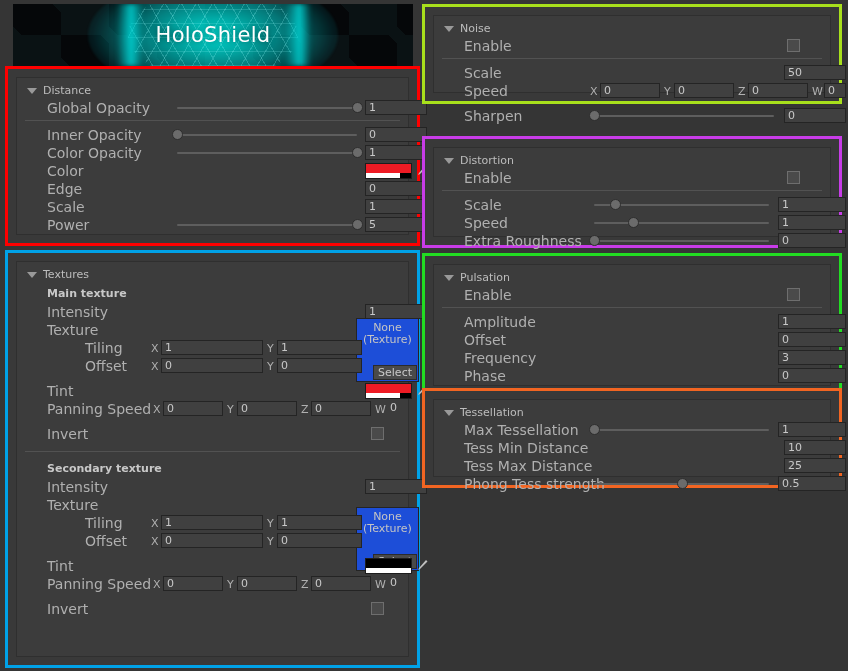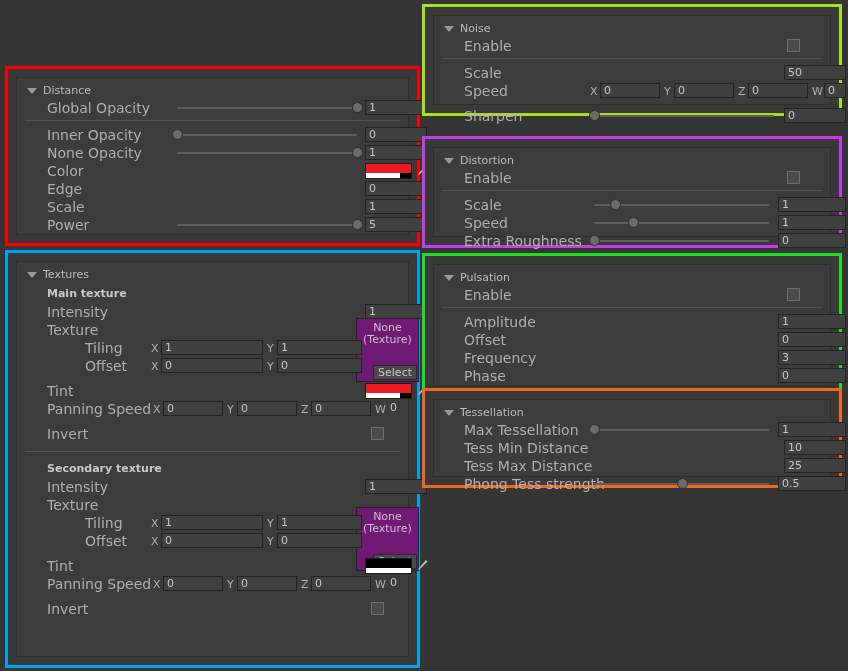--- a/index.html
+++ b/index.html
@@ -122,35 +122,43 @@
   .sw .main { position: absolute; left: 0; right: 0; top: 0; height: 11px; }
   .sw .alpha { position: absolute; left: 0; right: 0; bottom: 0; height: 5px; background: #000; }
   .sw .alphafill { position: absolute; left: 0; top: 0; bottom: 0; background: #fff; }
   .eyed { position: absolute; width: 14px; height: 16px; }
 
   
   .vl { position: absolute; color: #b0b0b0; font-size: 11px; }
 
   
   .objf {
-    position: absolute; background: #701a75; border: 1px solid #242424;
+    position: absolute; background: #1d4ed8; border: 1px solid #242424;
     color: #c4c4c4; font-size: 11px; text-align: center;
   }
   .objf .ot { padding-top: 3px; line-height: 12px; }
   .objf .sel {
     position: absolute; right: 1px; bottom: 1px;
     background: #4a4a4a; border: 1px solid #2b2b2b;
     font-size: 11px; color: #c8c8c8; padding: 0 4px; line-height: 13px;
   }
 </style>
 </head>
 <body>
 
 <div class="root">
 
+  <div class="banner">
+    <div class="chk"></div>
+    <div class="glow"></div>
+    <div class="hexa"></div>
+    <div class="edgeL"></div>
+    <div class="edgeR"></div>
+    <div class="banner-title">HoloShield</div>
+  </div>
 
   <div class="group" id="g-fresnel" style="left: 5px; top: 66px; width: 415px; height: 180px; border-color: rgb(255, 0, 0);">
     <div class="gbody">
       <div class="panel">
 
         <div class="foldout">
           <span class="tri"></span>
           <span class="lbl">Distance</span>
         </div>
 
@@ -168,21 +176,21 @@
         <div class="row indent1">
           <span class="lab">Inner Opacity</span>
           <div class="sl" style="left:152px; width:180px; top:2px;">
             <div class="track"></div>
               <div class="knob" style="left:0%"></div>
           </div>
           <div class="nf" style="left:340px; width:62px; top:1px;">0</div>
         </div>
 
         <div class="row indent1">
-          <span class="lab">None Opacity</span>
+          <span class="lab">Color Opacity</span>
           <div class="sl" style="left:152px; width:180px; top:2px;">
             <div class="track"></div>
               <div class="knob" style="left:100%"></div>
           </div>
           <div class="nf" style="left:340px; width:62px; top:1px;">1</div>
         </div>
 
         <div class="row indent1">
           <span class="lab">Color</span>
           <div class="sw" style="left:340px; top:1px;">
@@ -365,21 +373,21 @@
 
         <div class="row indent1">
           <span class="lab">Invert</span>
           <div class="cb" style="left:346px; top:2px;"></div>
         </div>
 
       </div>
     </div>
   </div>
 
-  <div class="group" id="g-noise" style="left: 422px; top: 4px; width: 420px; height: 112px; border-color: rgb(168, 224, 28);">
+  <div class="group" id="g-noise" style="left: 422px; top: 4px; width: 420px; height: 100px; border-color: rgb(168, 224, 28);">
     <div class="gbody">
       <div class="panel">
 
         <div class="foldout">
           <span class="tri"></span>
           <span class="lbl">Noise</span>
         </div>
 
         <div class="row indent1">
           <span class="lab">Enable</span>

